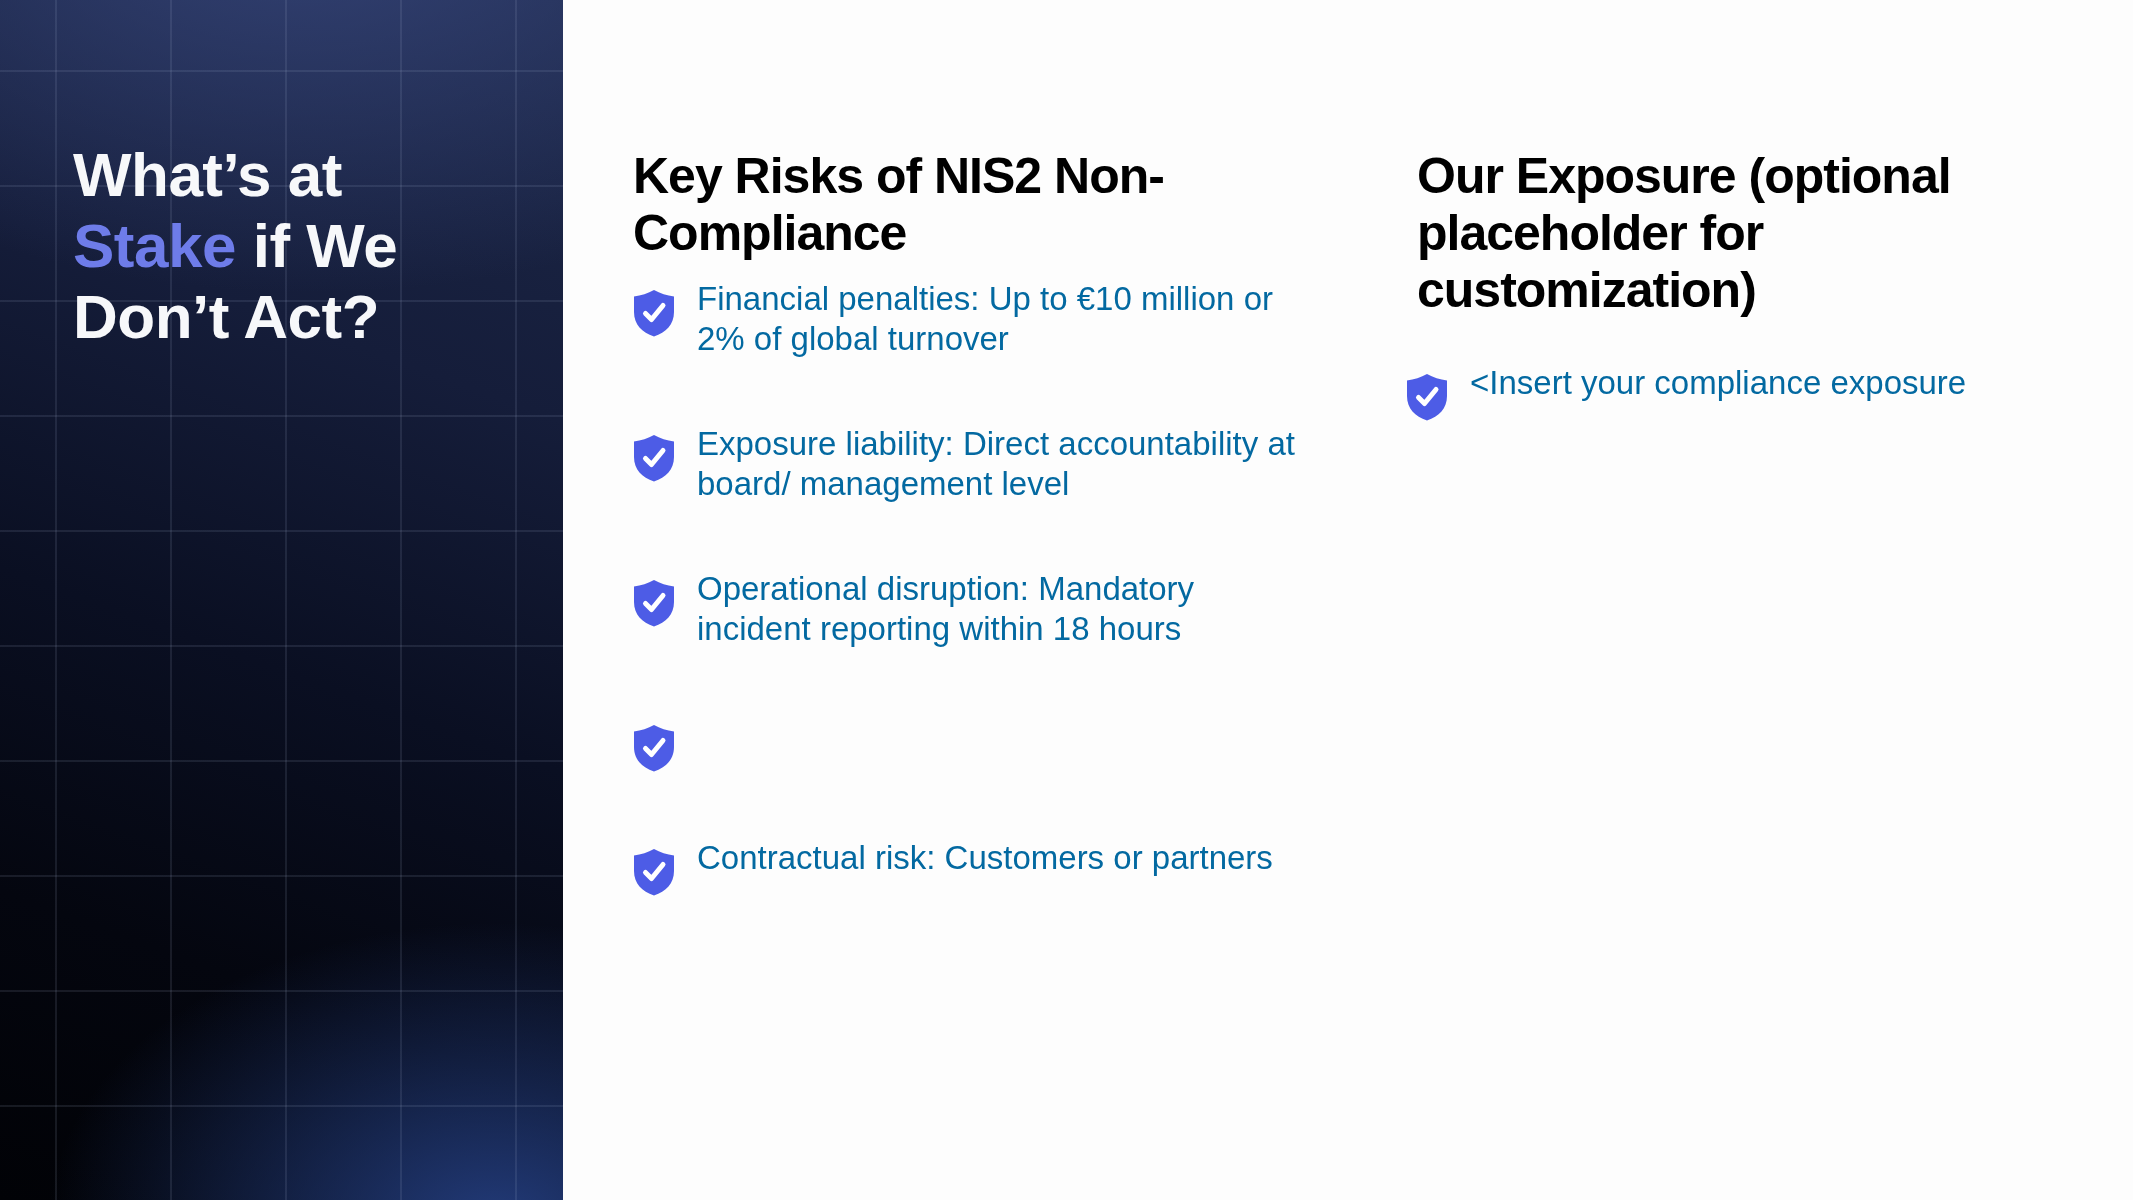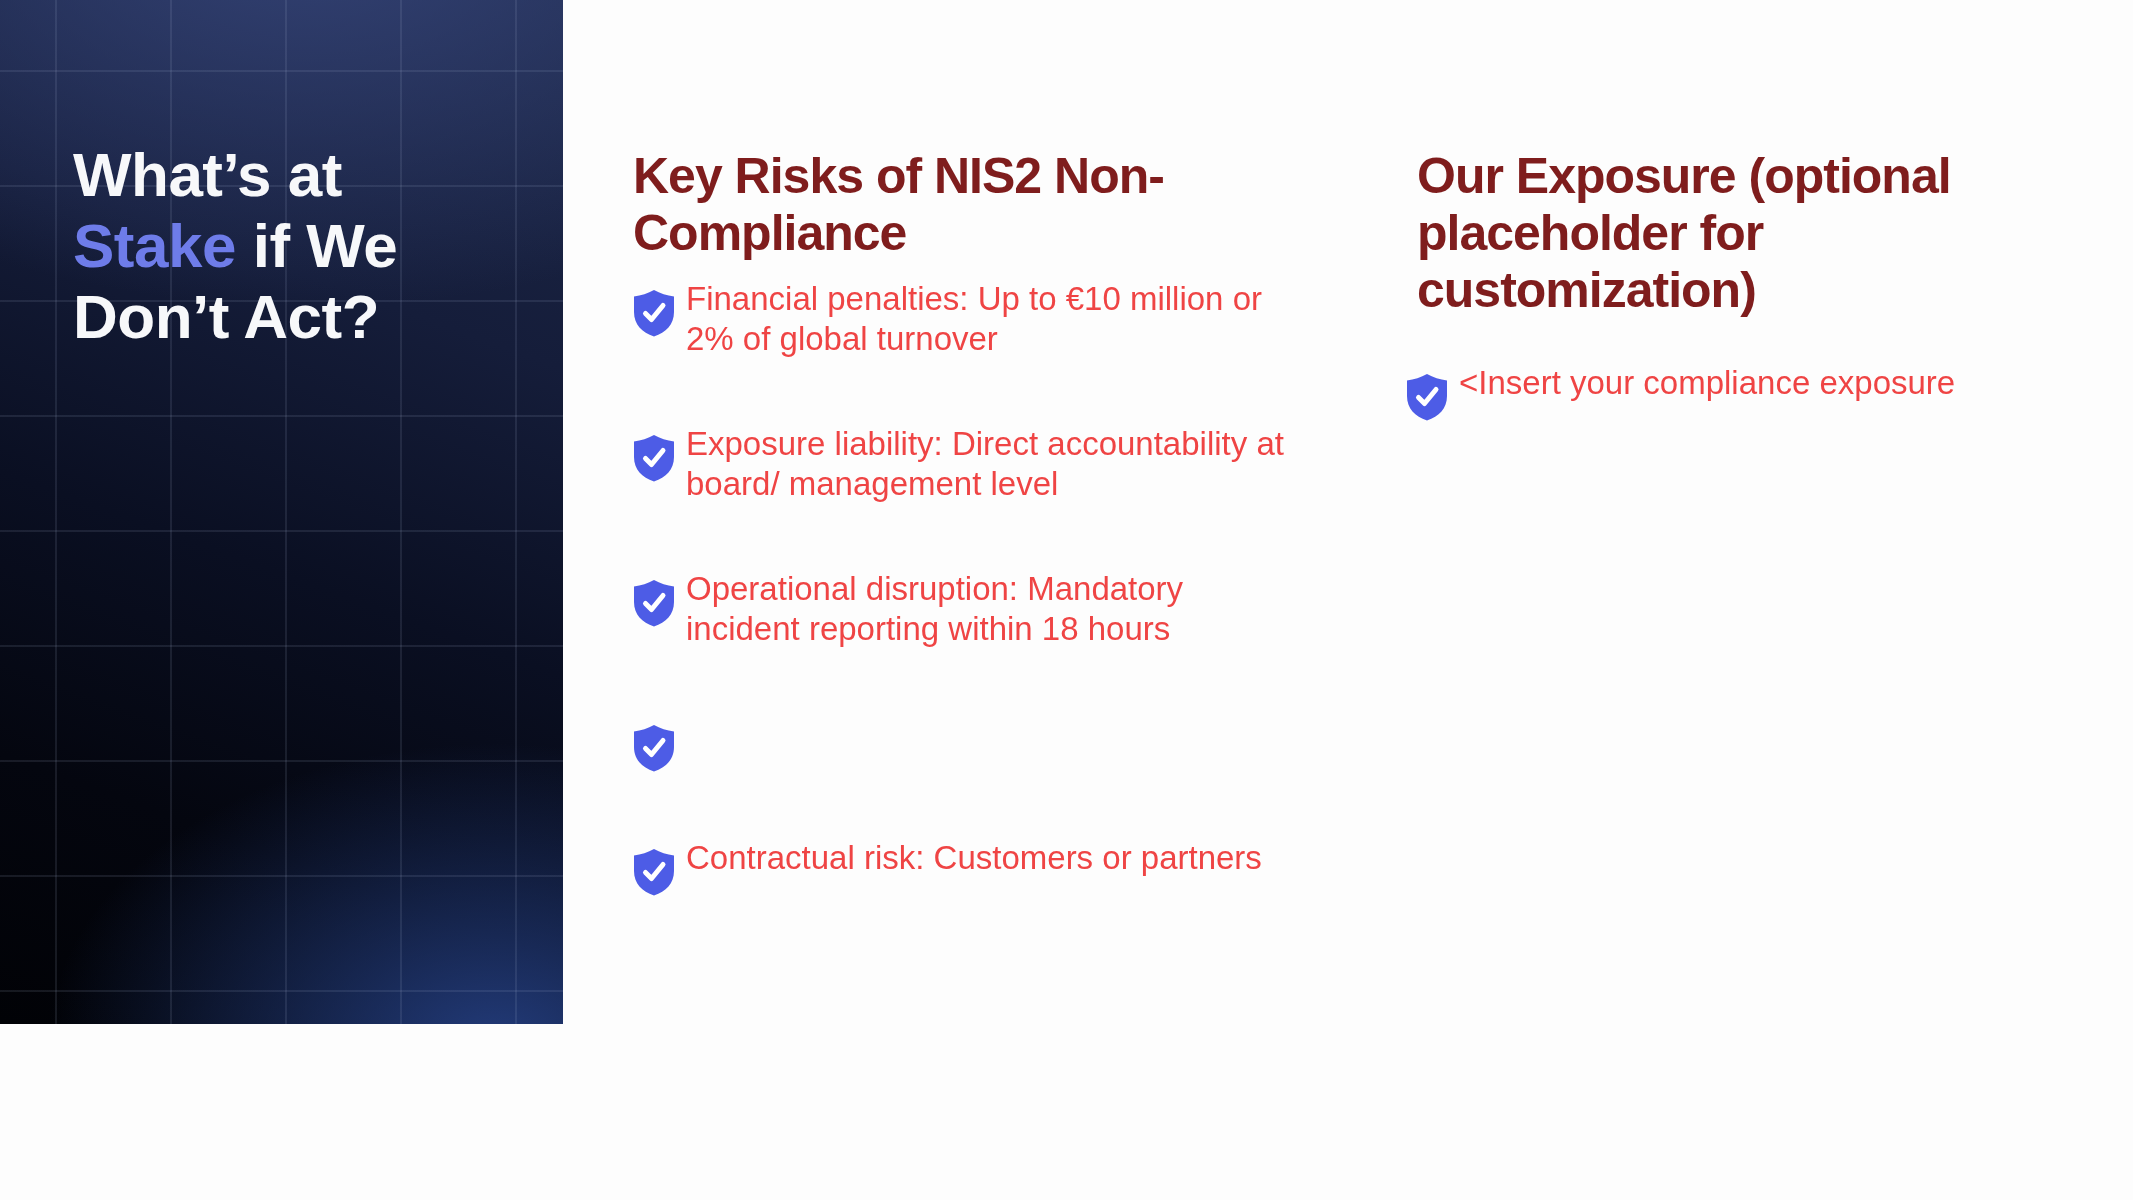--- a/index.html
+++ b/index.html
@@ -6,21 +6,21 @@
   body {
     width:2133px; height:1200px;
     background:#fdfdfd;
     font-family:"Liberation Sans", sans-serif;
     position:relative;
     overflow:hidden;
   }
 
   
   .sidebar {
-    position:absolute; left:0; top:0; width:563px; height:1024px;
+    position:absolute; left:0; top:0; width:563px; height:1200px;
     background-color:#04060f;
     background-image:
       linear-gradient(rgba(172,186,216,0.12) 2px, transparent 2px),
       linear-gradient(90deg, rgba(172,186,216,0.12) 2px, transparent 2px),
       radial-gradient(640px 430px at 88% 102%, rgba(43,74,152,0.78), rgba(43,74,152,0) 70%),
       radial-gradient(920px 540px at 55% -8%, rgba(53,68,120,0.95), rgba(53,68,120,0) 72%),
       linear-gradient(200deg, #1d2849 0%, #151d3a 30%, #0a0f22 55%, #04060f 78%, #010206 100%);
     background-size:115px 115px, 115px 115px, 100% 100%, 100% 100%, 100% 100%;
     background-position:55px 70px, 55px 70px, 0 0, 0 0, 0 0;
   }
@@ -29,33 +29,33 @@
     position:absolute; left:73px; top:97px; width:352px;
     font-size:62px; line-height:71px; font-weight:700;
     letter-spacing:-0.5px; color:#f7f8fa;
   }
   .slide-title .hl { color:#6e7ce9; }
 
   
   .col-heading {
     position:absolute; width:620px;
     font-size:50px; line-height:57px; font-weight:700;
-    letter-spacing:-1px; color:#7f1d1d;
+    letter-spacing:-1px; color:#000000;
   }
   .heading-risks { left:633px; top:106px; }
   .heading-exposure { left:1405px; top:106px;margin-left:12px; }
 
   
   .items { position:absolute; list-style:none; margin:0; padding:0; }
   .items-risks { left:632px; top:279px; }
   .items-exposure { left:1405px; top:363px; }
 
   .item { display:flex; align-items:flex-start; gap:10px; margin-bottom:65px; }
   .item .icon { flex:0 0 44px; width:44px; height:50px; margin-top:9px; }
-  .item .text { font-size:33px; line-height:40px; color:#ef4444; }
+  .item .text { font-size:33px; line-height:40px; color:#0369a1;margin-left:11px; }
   .item .text div { white-space:nowrap; }
 </style>
 </head>
 <body>
 
 <div class="sidebar">
   <h1 class="slide-title"><span>What’s at </span><span class="hl">Stake</span><span> if We Don’t Act?</span></h1>
 </div>
 
 <h2 class="col-heading heading-risks">Key Risks of NIS2 Non-Compliance</h2>

